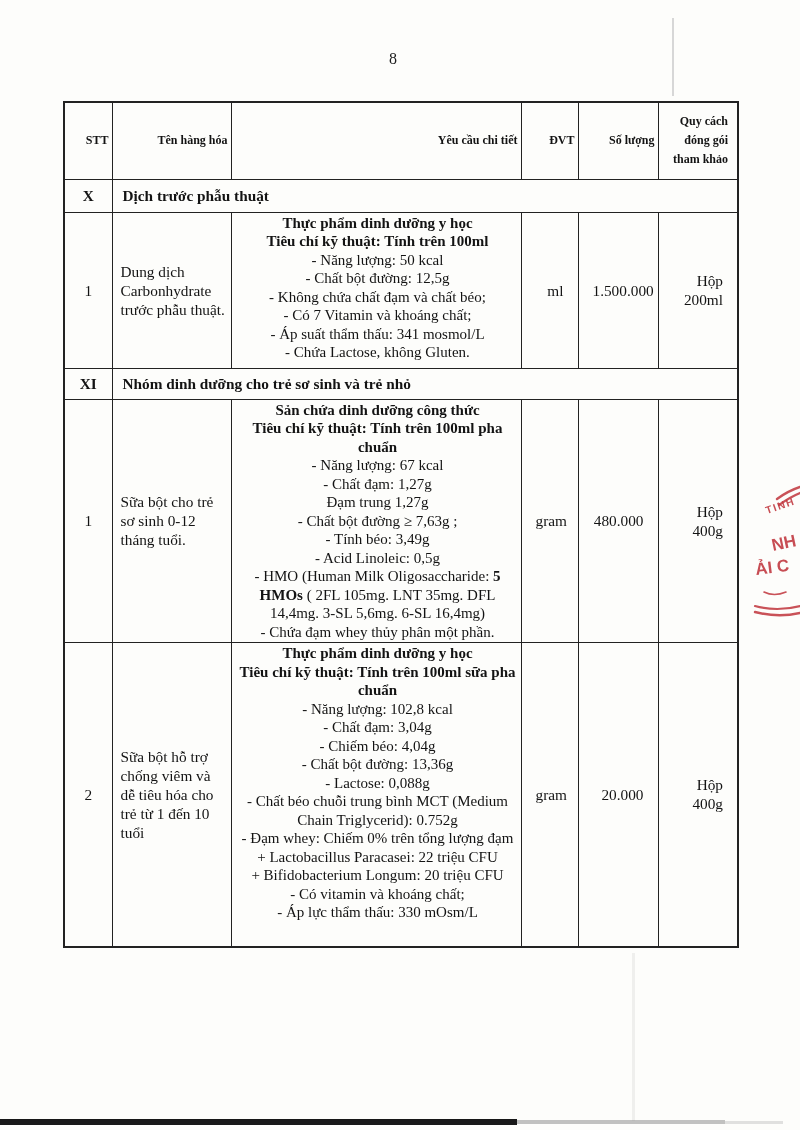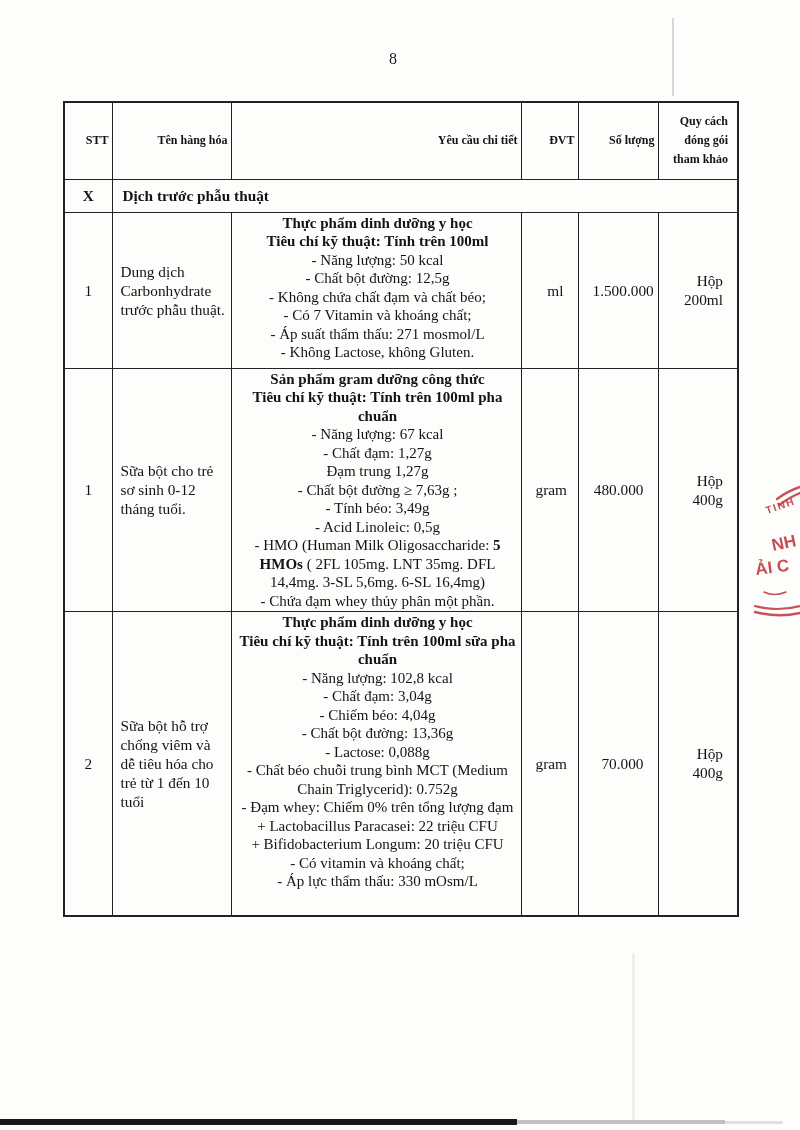--- a/index.html
+++ b/index.html
@@ -84,32 +84,36 @@
         <tr style="height: 156px;">
           <td class="stt">1</td>
           <td class="name">Dung dịch Carbonhydrate trước phẫu thuật.</td>
           <td class="details">
             <div class="para b">Thực phẩm dinh dưỡng y học</div>
             <div class="para b">Tiêu chí kỹ thuật: Tính trên 100ml</div>
             <div class="para">- Năng lượng: 50 kcal</div>
             <div class="para">- Chất bột đường: 12,5g</div>
             <div class="para">- Không chứa chất đạm và chất béo;</div>
             <div class="para">- Có 7 Vitamin và khoáng chất;</div>
-            <div class="para">- Áp suất thẩm thấu: 271 mosmol/L</div>
-            <div class="para">- Không Lactose, không Gluten.</div>
+            <div class="para">- Áp suất thẩm thấu: 341 mosmol/L</div>
+            <div class="para">- Chứa Lactose, không Gluten.</div>
           </td>
           <td class="unit">ml</td>
           <td class="qty">1.500.000</td>
           <td class="pack">Hộp 200ml</td>
         </tr>
+        <tr style="height: 31px;">
+          <td class="sec-stt">XI</td>
+          <td class="sec-title" colspan="5">Nhóm dinh dưỡng cho trẻ sơ sinh và trẻ nhỏ</td>
+        </tr>
         <tr style="height: 239px;">
           <td class="stt">1</td>
           <td class="name">Sữa bột cho trẻ sơ sinh 0-12 tháng tuổi.</td>
           <td class="details">
-            <div class="para b">Sản phẩm gram dưỡng công thức</div>
+            <div class="para b">Sản chứa dinh dưỡng công thức</div>
             <div class="para b">Tiêu chí kỹ thuật: Tính trên 100ml pha chuẩn</div>
             <div class="para">- Năng lượng: 67 kcal</div>
             <div class="para">- Chất đạm: 1,27g</div>
             <div class="para">Đạm trung 1,27g</div>
             <div class="para">- Chất bột đường ≥ 7,63g ;</div>
             <div class="para">- Tính béo: 3,49g</div>
             <div class="para">- Acid Linoleic: 0,5g</div>
             <div class="para"><span>- HMO (Human Milk Oligosaccharide: </span><span class="b">5 HMOs</span><span> ( 2FL 105mg. LNT 35mg. DFL 14,4mg. 3-SL 5,6mg. 6-SL 16,4mg)</span></div>
             <div class="para">- Chứa đạm whey thủy phân một phần.</div>
           </td>
@@ -129,21 +133,21 @@
             <div class="para">- Chất bột đường: 13,36g</div>
             <div class="para">- Lactose: 0,088g</div>
             <div class="para">- Chất béo chuỗi trung bình MCT (Medium Chain Triglycerid): 0.752g</div>
             <div class="para">- Đạm whey: Chiếm 0% trên tổng lượng đạm</div>
             <div class="para">+ Lactobacillus Paracasei: 22 triệu CFU</div>
             <div class="para">+ Bifidobacterium Longum: 20 triệu CFU</div>
             <div class="para">- Có vitamin và khoáng chất;</div>
             <div class="para">- Áp lực thẩm thấu: 330 mOsm/L</div>
           </td>
           <td class="unit">gram</td>
-          <td class="qty">70.000</td>
+          <td class="qty">20.000</td>
           <td class="pack">Hộp 400g</td>
         </tr>
       </tbody>
   </table>
 
   <div class="stamp">
     <svg width="52" height="175" viewBox="0 0 52 175" xmlns="http://www.w3.org/2000/svg">
       <g stroke="#c23b42" fill="none" stroke-linecap="round" opacity="0.88">
         <path d="M29,39 Q40,31 52,27" stroke-width="2.4"></path>
         <path d="M31,45 Q42,37 52,33" stroke-width="2.2"></path>

